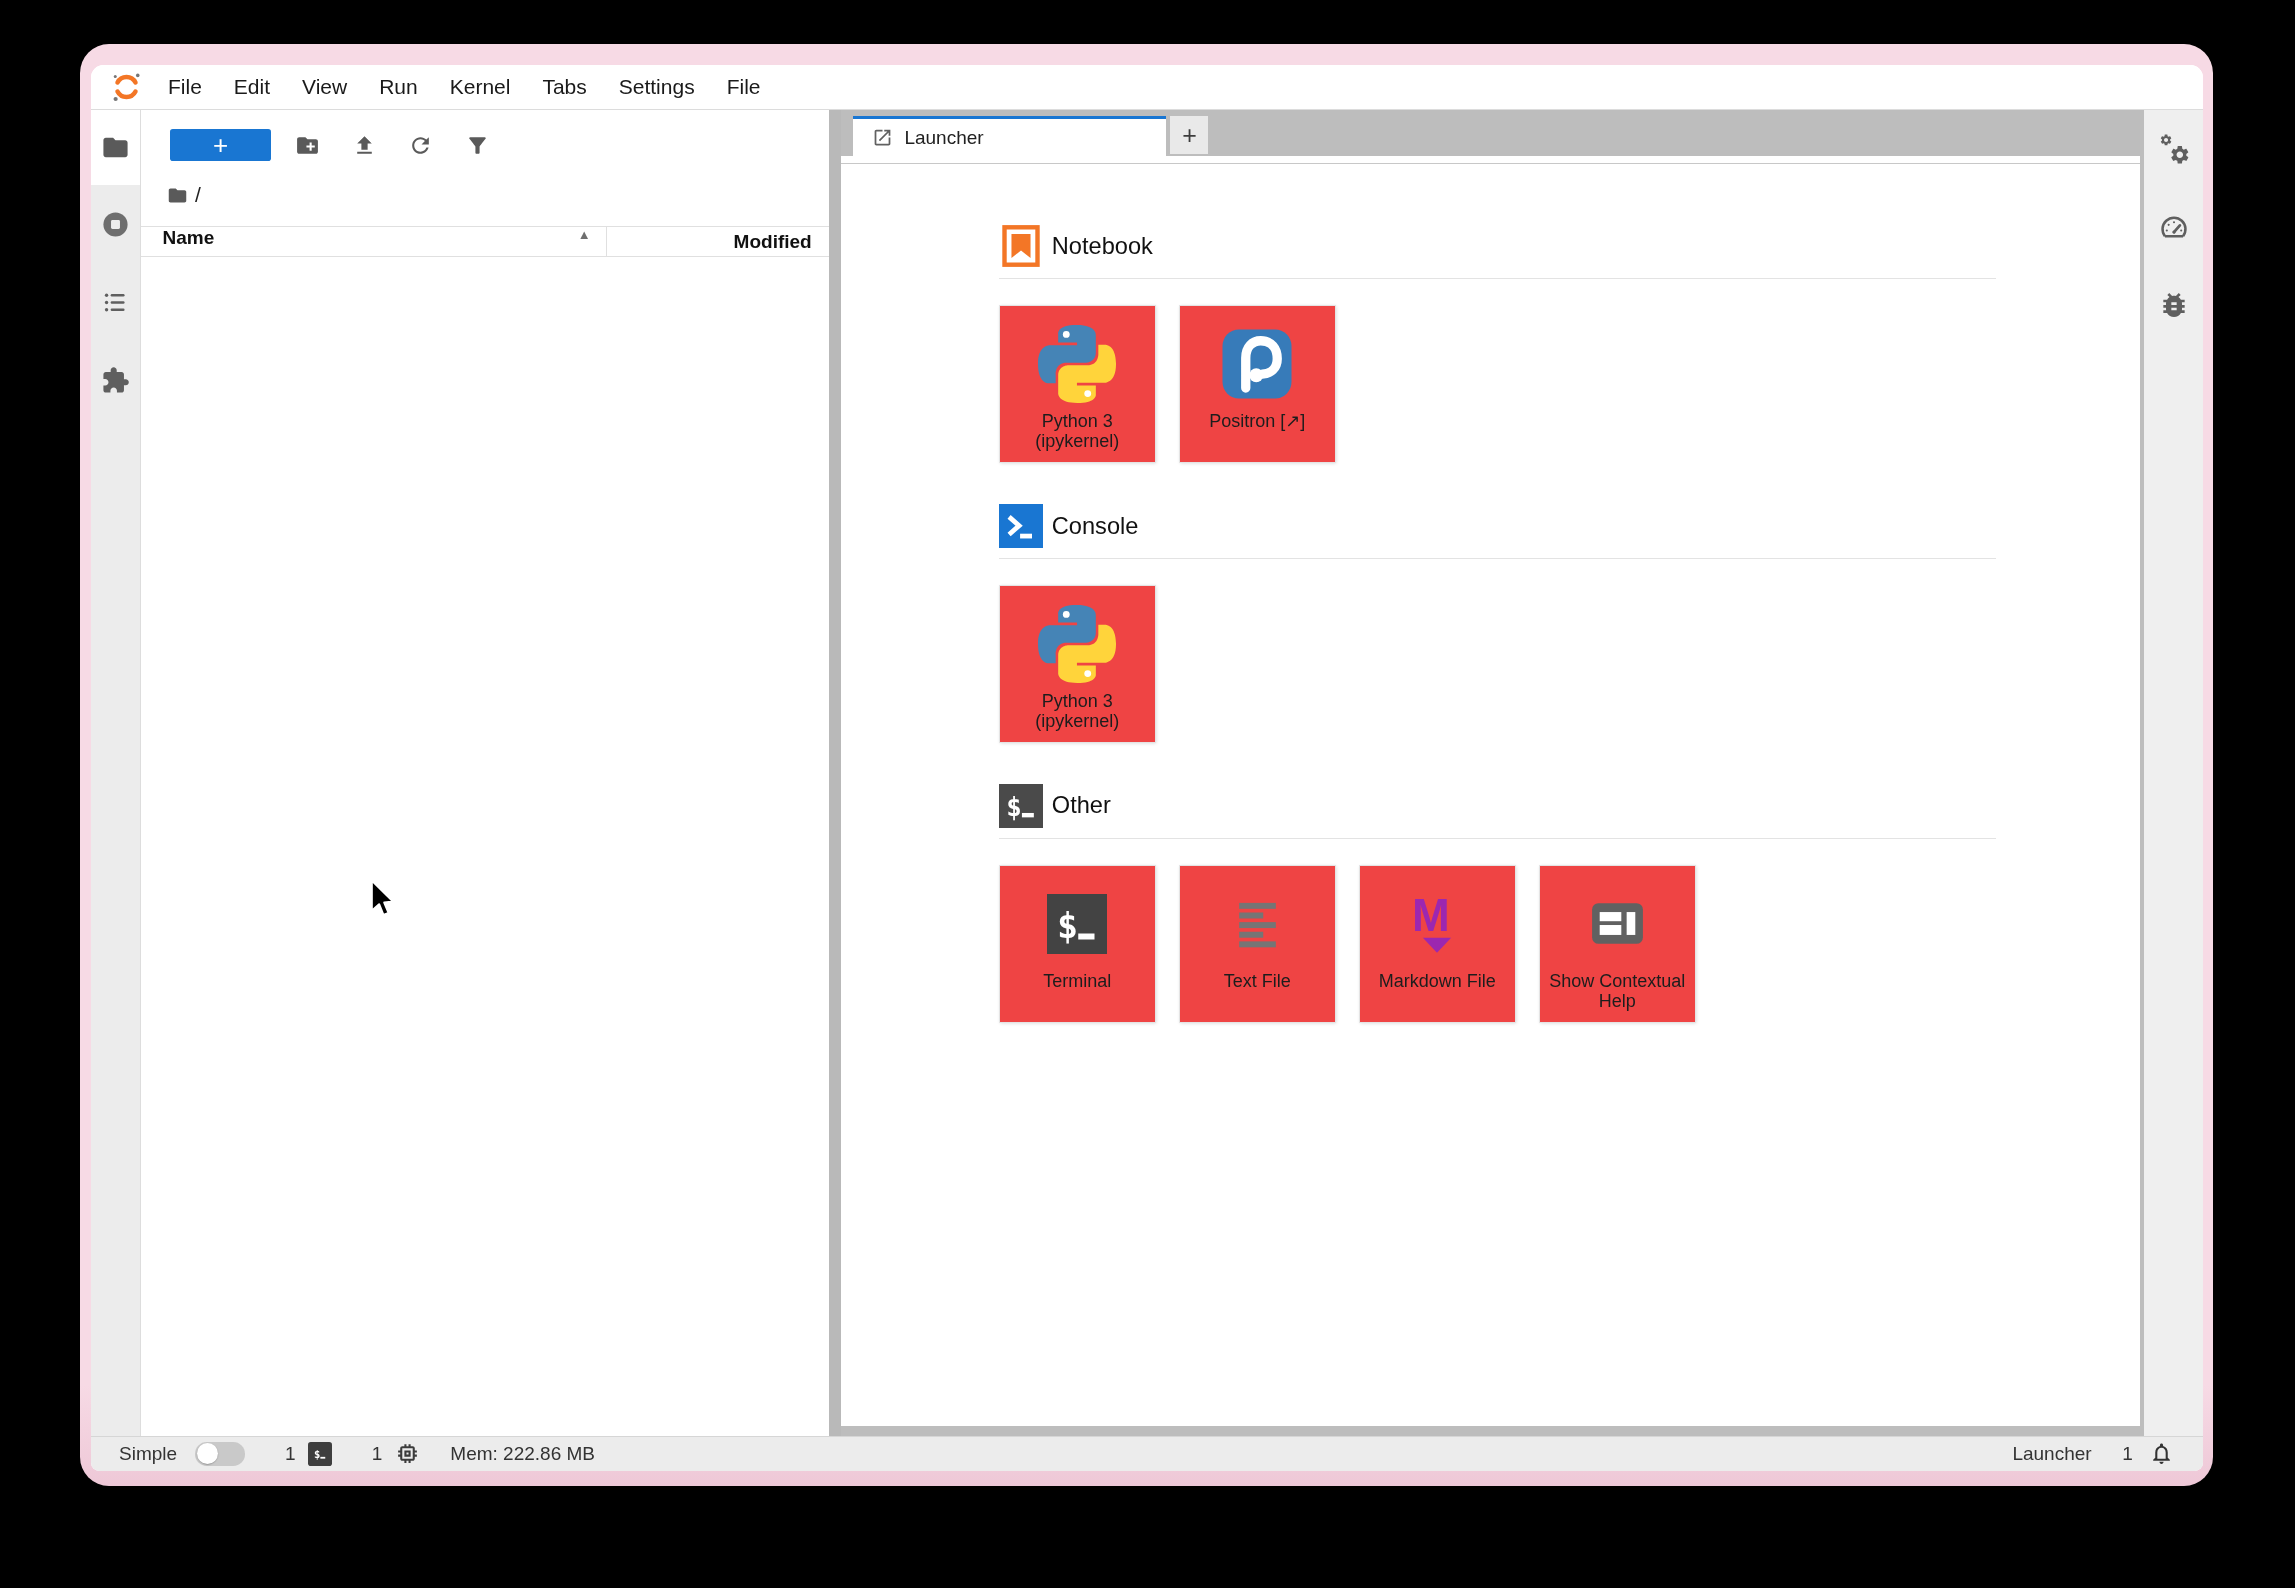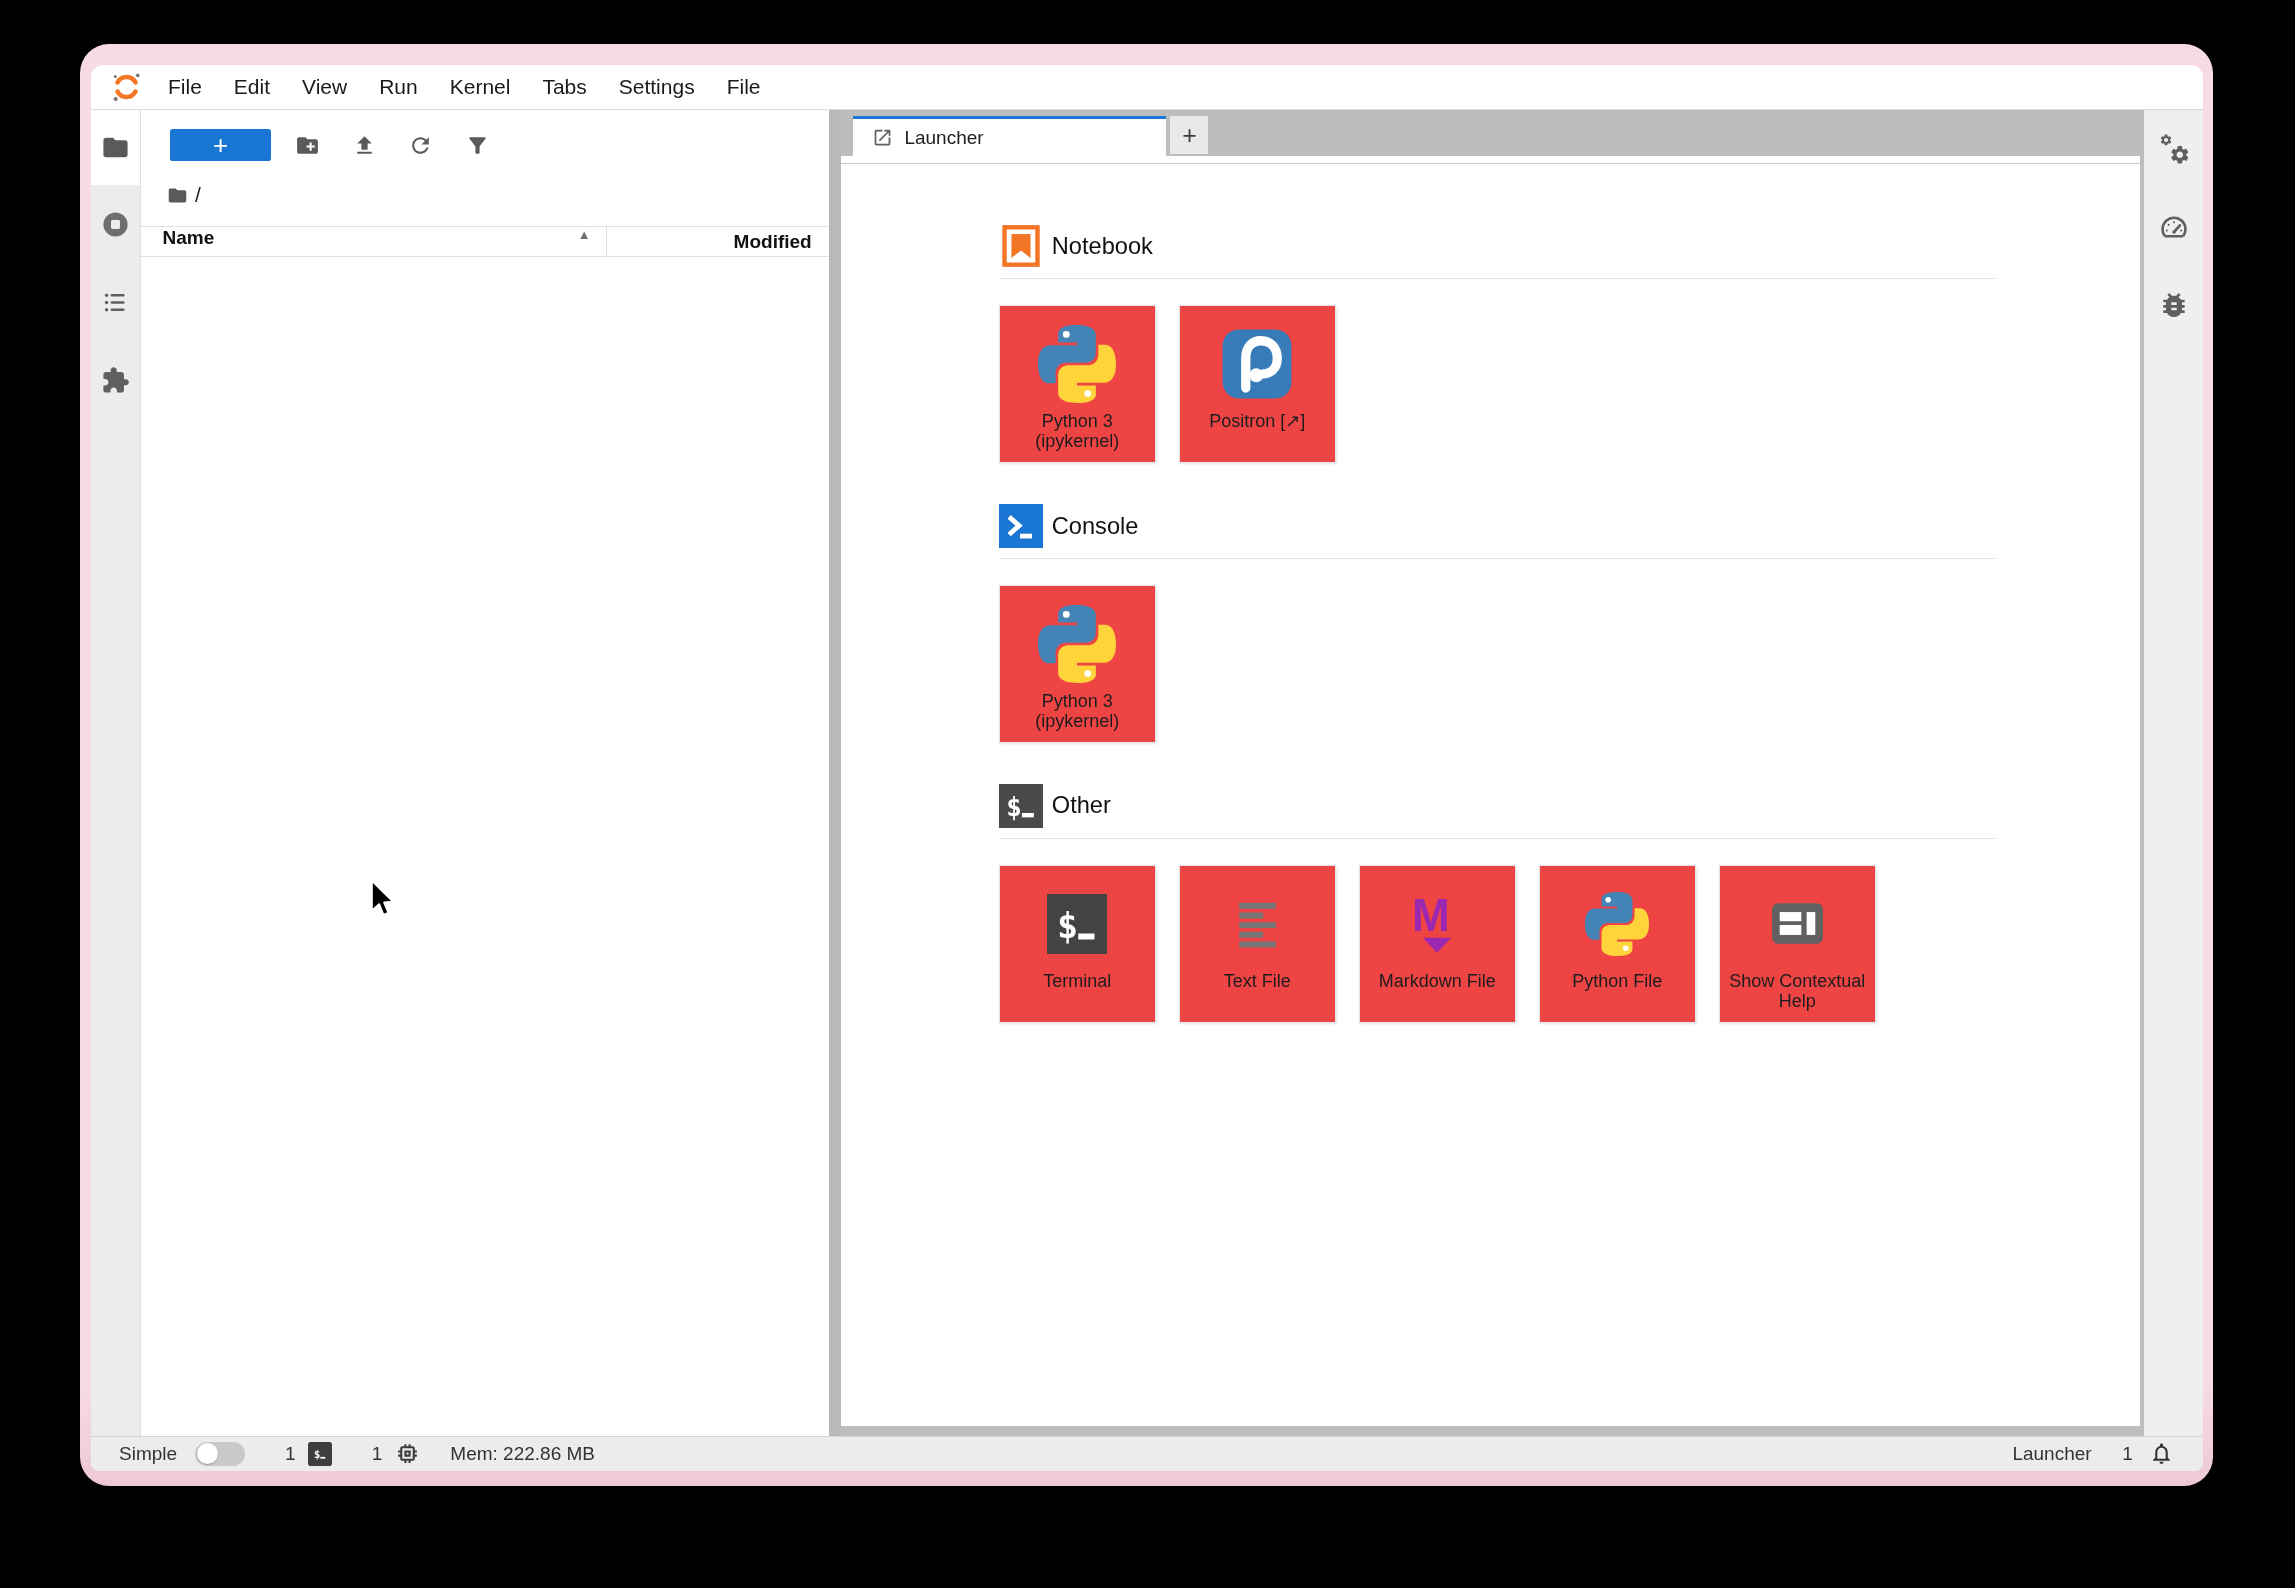--- a/index.html
+++ b/index.html
@@ -322,31 +322,20 @@
                       <div class="card-label">Text File</div>
                     </div>
                     <div class="card">
                       <div class="card-icon">
                         <svg width="64" height="64" viewBox="0 0 24 24">
                           <text x="2.6" y="14.5" font-family="Liberation Sans, sans-serif" font-size="17" font-weight="bold" fill="#9c27b0">M</text>
                           <polygon points="6.7,17.2 17.3,17.2 12,22.8" fill="#9c27b0"></polygon>
                         </svg>
                       </div>
                       <div class="card-label">Markdown File</div>
-                    </div>
-                    <div class="card">
-                      <div class="card-icon">
-                        <svg width="64" height="64" viewBox="0 0 24 24">
-                          <path d="M11.914 0C5.82 0 6.2 2.656 6.2 2.656l.007 2.752h5.814v.826H3.9S0 5.789 0 11.969c0 6.18 3.403 5.96 3.403 5.96h2.03v-2.867s-.109-3.42 3.35-3.42h5.766s3.24.052 3.24-3.148V3.202S18.28 0 11.914 0z" fill="#4584b6"></path>
-                          <path d="M12.087 24c6.092 0 5.712-2.656 5.712-2.656l-.007-2.752h-5.814v-.826h8.123s3.9.445 3.9-5.735c0-6.18-3.404-5.96-3.404-5.96h-2.03v2.867s.109 3.42-3.35 3.42H9.452s-3.24-.052-3.24 3.148v5.292S5.72 24 12.087 24z" fill="#ffd43b"></path>
-                          <circle cx="8.7" cy="2.9" r="1.05" fill="#fff"></circle>
-                          <circle cx="15.3" cy="21.1" r="1.05" fill="#fff"></circle>
-                        </svg>
-                      </div>
-                      <div class="card-label">Python File</div>
                     </div>
                     <div class="card" style="margin-right:0">
                       <div class="card-icon">
                         <svg width="61" height="61" viewBox="0 0 24 24">
                           <rect x="2" y="4" width="20" height="16" rx="2.5" fill="#616161"></rect>
                           <rect x="5" y="7.5" width="8.5" height="3.6" fill="#fff"></rect>
                           <rect x="5" y="12.6" width="8.5" height="3.9" fill="#fff"></rect>
                           <rect x="15.6" y="7.5" width="3.4" height="9" fill="#fff"></rect>
                         </svg>
                       </div>

